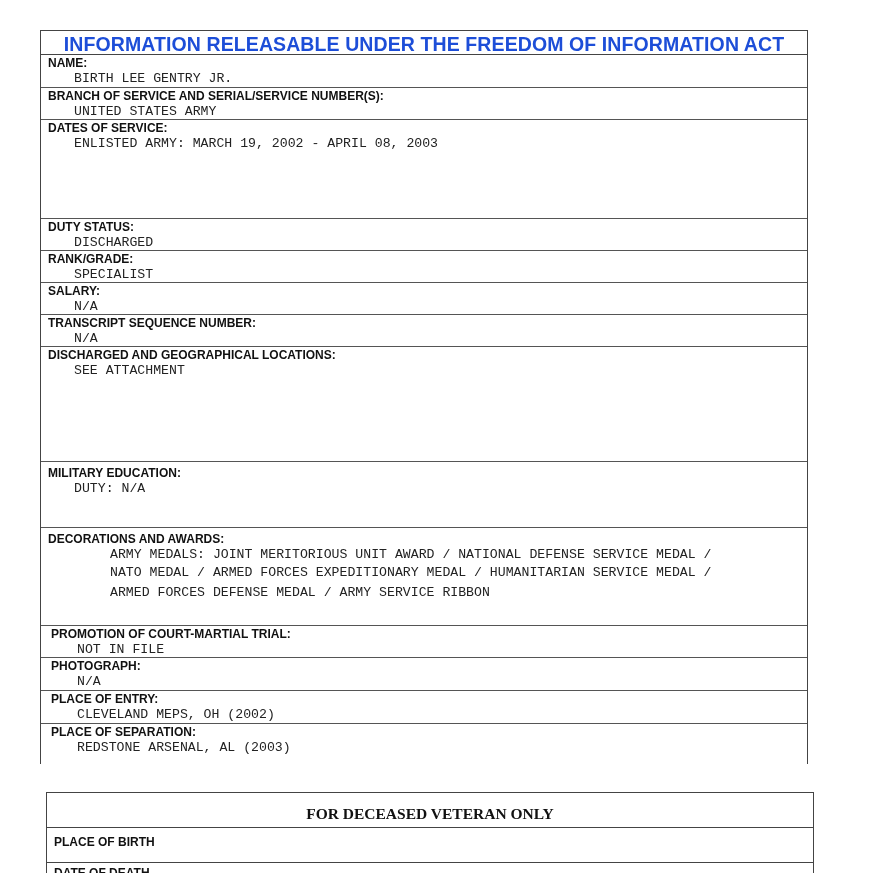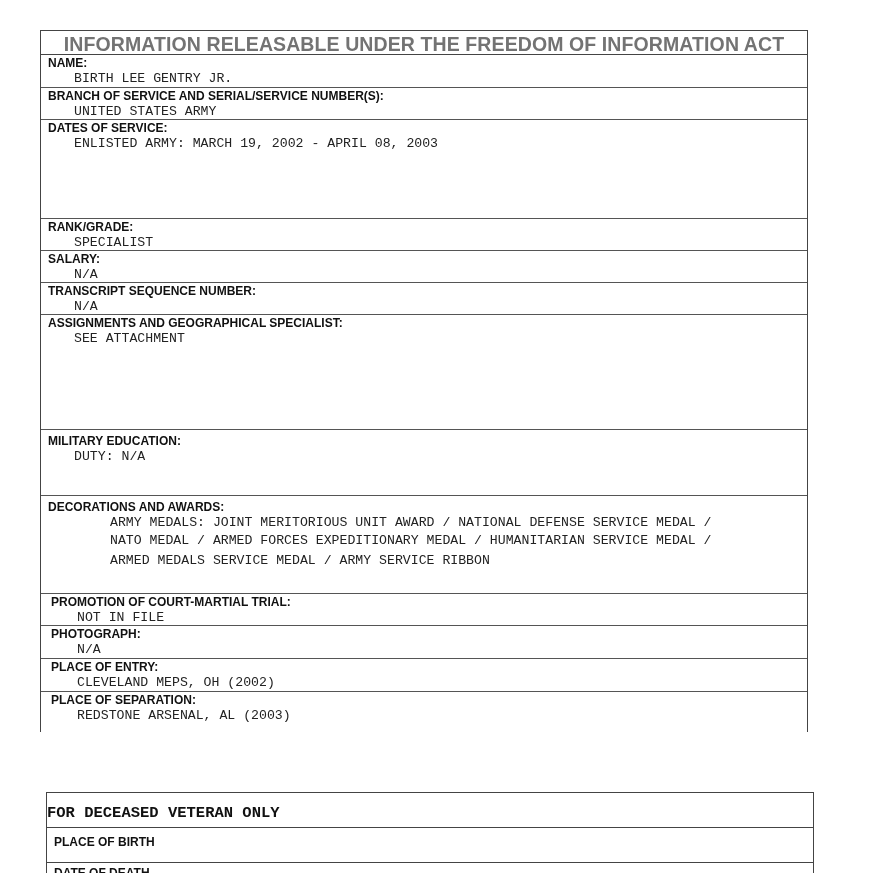--- a/index.html
+++ b/index.html
@@ -1,27 +1,27 @@
 <!DOCTYPE html>
 <html><head>
 <meta charset="utf-8">
 <style>
   html, body { margin:0; padding:0; background:#ffffff; }
   body { width:873px; height:873px; position:relative; overflow:hidden; }
   .form { position:absolute; left:40px; top:30px; width:766px; border:1.5px solid #444; border-bottom:none; }
   .title { height:23px; border-bottom:1.5px solid #444; text-align:center;
-           font-family:"Liberation Sans", sans-serif; font-weight:bold; font-size:19.5px; line-height:26px; color:#737373; letter-spacing:0.1px; }
+           font-family:"Liberation Sans", sans-serif; font-weight:bold; font-size:19.5px; line-height:26px; color:#1d4ed8; letter-spacing:0.1px; }
   .row { border-bottom:1.5px solid #555; position:relative; }
   .lbl { font-family:Liberation Sans, sans-serif; font-weight:bold; font-size:12px; color:#111; padding-left:7px; line-height:14px; padding-top:1px; }
   .val { font-family:"Liberation Mono", monospace; font-size:13.2px; color:#222; padding-left:33px; line-height:17px; white-space:pre; }
   .val.multi { white-space:normal; padding-right:20px; }
   .val-line { display:block; line-height:18px; white-space:pre;margin-left:36px; }
   .section2 { position:absolute; left:46px; top:792px; width:766px; border:1.5px solid #444; border-bottom:none; }
-  .deceased-hdr { height:34px; border-bottom:1.5px solid #444; text-align:left;
-                  font-family:Liberation Mono, monospace; font-weight:bold; font-size:15.5px; line-height:41px; color:#111; }
+  .deceased-hdr { height:34px; border-bottom:1.5px solid #444; text-align:center;
+                  font-family:Liberation Serif, serif; font-weight:bold; font-size:15.5px; line-height:41px; color:#111; }
 </style>
 </head>
 <body>
 
 <div class="form">
   <div class="title">INFORMATION RELEASABLE UNDER THE FREEDOM OF INFORMATION ACT</div>
 
   <div class="row" style="height:32px">
     <div class="lbl">NAME:</div>
     <div class="val">BIRTH LEE GENTRY JR.</div>
@@ -30,53 +30,57 @@
   <div class="row" style="height:31px">
     <div class="lbl">BRANCH OF SERVICE AND SERIAL/SERVICE NUMBER(S):</div>
     <div class="val">UNITED STATES ARMY</div>
   </div>
 
   <div class="row" style="height:98px">
     <div class="lbl">DATES OF SERVICE:</div>
     <div class="val">ENLISTED ARMY: MARCH 19, 2002 - APRIL 08, 2003</div>
   </div>
 
+  <div class="row" style="height:31px">
+    <div class="lbl">DUTY STATUS:</div>
+    <div class="val">DISCHARGED</div>
+  </div>
 
   <div class="row" style="height:31px">
     <div class="lbl">RANK/GRADE:</div>
     <div class="val">SPECIALIST</div>
   </div>
 
   <div class="row" style="height:31px">
     <div class="lbl">SALARY:</div>
     <div class="val">N/A</div>
   </div>
 
 
   <div class="row" style="height:31px">
     <div class="lbl">TRANSCRIPT SEQUENCE NUMBER:</div>
     <div class="val">N/A</div>
   </div>
 
   <div class="row" style="height:114px">
-    <div class="lbl">ASSIGNMENTS AND GEOGRAPHICAL SPECIALIST:</div>
+    <div class="lbl">DISCHARGED AND GEOGRAPHICAL LOCATIONS:</div>
     <div class="val">SEE ATTACHMENT</div>
   </div>
 
   <div class="row" style="height:65px">
     <div class="lbl" style="padding-top:4px">MILITARY EDUCATION:</div>
     <div class="val">DUTY: N/A</div>
   </div>
 
   <div class="row" style="height:97px">
     <div class="lbl" style="padding-top:4px">DECORATIONS AND AWARDS:</div>
     <div class="val multi">
       <span class="val-line">ARMY MEDALS: JOINT MERITORIOUS UNIT AWARD / NATIONAL DEFENSE SERVICE MEDAL /</span>
       <span class="val-line">NATO MEDAL / ARMED FORCES EXPEDITIONARY MEDAL / HUMANITARIAN SERVICE MEDAL /</span>
-      <span class="val-line" style="line-height:22px">ARMED MEDALS SERVICE MEDAL / ARMY SERVICE RIBBON</span>
+      <span class="val-line" style="line-height:22px">ARMED FORCES DEFENSE MEDAL / ARMY SERVICE RIBBON</span>
     </div>
   </div>
 
   <div class="row" style="height:31px">
     <div class="lbl" style="padding-left:10px">PROMOTION OF COURT-MARTIAL TRIAL:</div>
     <div class="val" style="padding-left:36px">NOT IN FILE</div>
   </div>
 
   <div class="row" style="height:32px">
     <div class="lbl" style="padding-left:10px">PHOTOGRAPH:</div>

